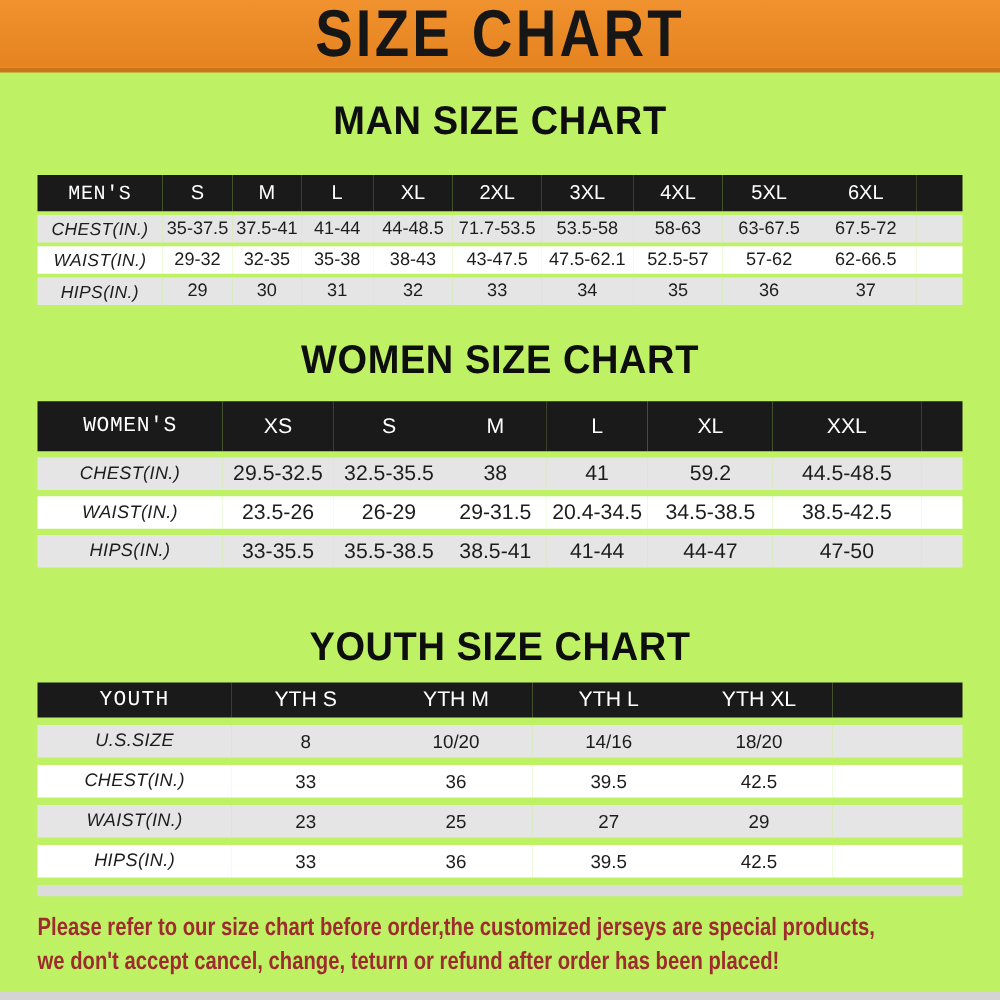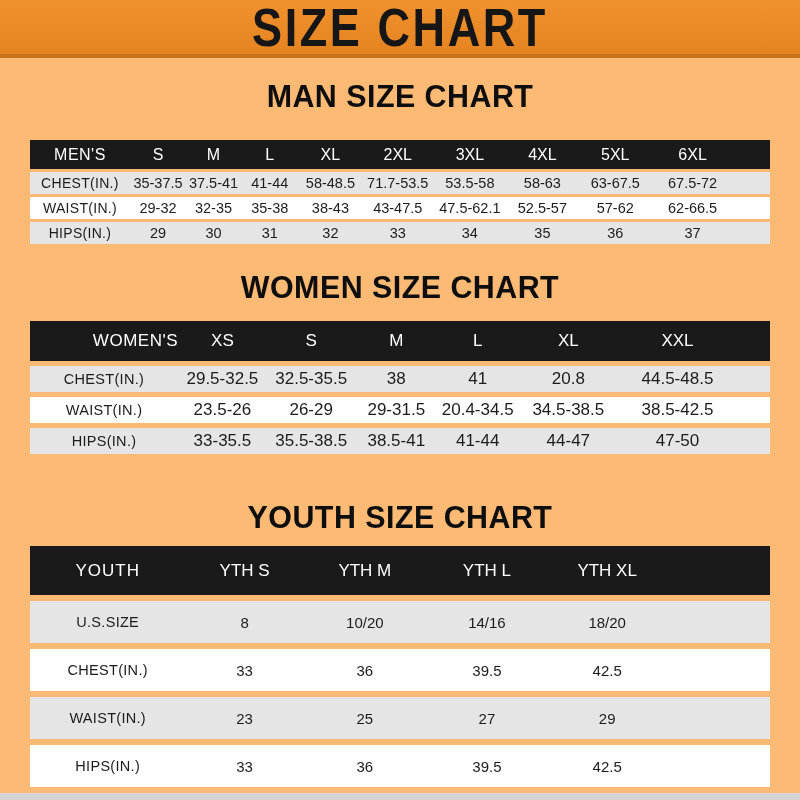--- a/index.html
+++ b/index.html
@@ -7,21 +7,21 @@
   body {
     width: 800px; height: 800px;
     background: #ffffff;
     font-family: "Liberation Sans", sans-serif;
     color: #1c1c1c;
   }
   .page {
     position: relative;
     width: 800px; height: 800px;
     overflow: hidden;
-    background: #fdba74;
+    background: #bef264;
   }
 
   
   .banner {
     height: 58px;
     background: linear-gradient(#f0922f, #e5831f);
     border-bottom: 4px solid #c9741a;
     display: flex; align-items: center; justify-content: center;
   }
   .banner h1 {
@@ -62,47 +62,48 @@
     font-weight: normal;
     text-align: center;
     padding: 0;
   }
   th.corner {
     text-align: left;
     font-weight: bold;
     padding-left: 8px;
     letter-spacing: 0.5px;
     white-space: nowrap;
+    font-family: Liberation Mono, monospace;
   }
   tbody tr.gray  { background: #e5e5e5; }
   tbody tr.white { background: #ffffff; }
   tbody td {
     text-align: center;
     padding: 0;
     color: #1c1c1c;
     white-space: nowrap;
   }
-  td.row-label { letter-spacing: 0.3px; }
+  td.row-label { letter-spacing: 0.3px; font-style: italic; }
 
   .men   { border-spacing: 0 3px; }
   .men   tr.head-row th { height: 29px; font-size: 16px; }
   .men   th.corner { font-size: 21px; }
   .men   tbody td { height: 22px; font-size: 14.5px; }
   .men   td.row-label { font-size: 14px; }
 
   .women { border-spacing: 0 5px; }
   .women tr.head-row th { height: 40px; font-size: 17px; }
-  .women th.corner { font-size: 21px; text-align: right; }
+  .women th.corner { font-size: 21px; }
   .women tbody td { height: 26px; font-size: 17px; }
   .women td.row-label { font-size: 14.5px; }
 
   .youth { border-spacing: 0 6px; }
-  .youth tr.head-row th { height: 49px; font-size: 17px; }
+  .youth tr.head-row th { height: 28px; font-size: 17px; }
   .youth th.corner { font-size: 22px; letter-spacing: 1px; }
-  .youth tbody td { height: 42px; font-size: 15px; }
+  .youth tbody td { height: 26px; font-size: 15px; }
   .youth td.row-label { font-size: 14.5px; }
 
   .table-foot-strip {
     width: 740px;
     height: 9px;
     margin: 0 30px;
     background: #dcdcdc;
   }
 
   
@@ -164,21 +165,21 @@
           <th>6XL</th>
           <th></th>
         </tr>
       </thead>
       <tbody>
         <tr class="gray">
           <td class="row-label">CHEST(IN.)</td>
           <td>35-37.5</td>
           <td>37.5-41</td>
           <td>41-44</td>
-          <td>58-48.5</td>
+          <td>44-48.5</td>
           <td>71.7-53.5</td>
           <td>53.5-58</td>
           <td>58-63</td>
           <td>63-67.5</td>
           <td>67.5-72</td>
           <td></td>
         </tr>
         <tr class="white">
           <td class="row-label">WAIST(IN.)</td>
           <td>29-32</td>
@@ -234,21 +235,21 @@
           <th></th>
         </tr>
       </thead>
       <tbody>
         <tr class="gray">
           <td class="row-label">CHEST(IN.)</td>
           <td>29.5-32.5</td>
           <td>32.5-35.5</td>
           <td>38</td>
           <td>41</td>
-          <td>20.8</td>
+          <td>59.2</td>
           <td>44.5-48.5</td>
           <td></td>
         </tr>
         <tr class="white">
           <td class="row-label">WAIST(IN.)</td>
           <td>23.5-26</td>
           <td>26-29</td>
           <td>29-31.5</td>
           <td>20.4-34.5</td>
           <td>34.5-38.5</td>
@@ -321,15 +322,19 @@
           <td>36</td>
           <td>39.5</td>
           <td>42.5</td>
           <td></td>
         </tr>
       </tbody>
     </table>
     <div class="table-foot-strip"></div>
   </section>
 
+  <footer class="footer">
+    <div class="footer-line">Please refer to our size chart before order,the customized jerseys are special products,</div>
+    <div class="footer-line">we don't accept cancel, change, teturn or refund after order has been placed!</div>
+  </footer>
 
   <div class="bottom-strip"></div>
 </div>
 
 </body></html>

